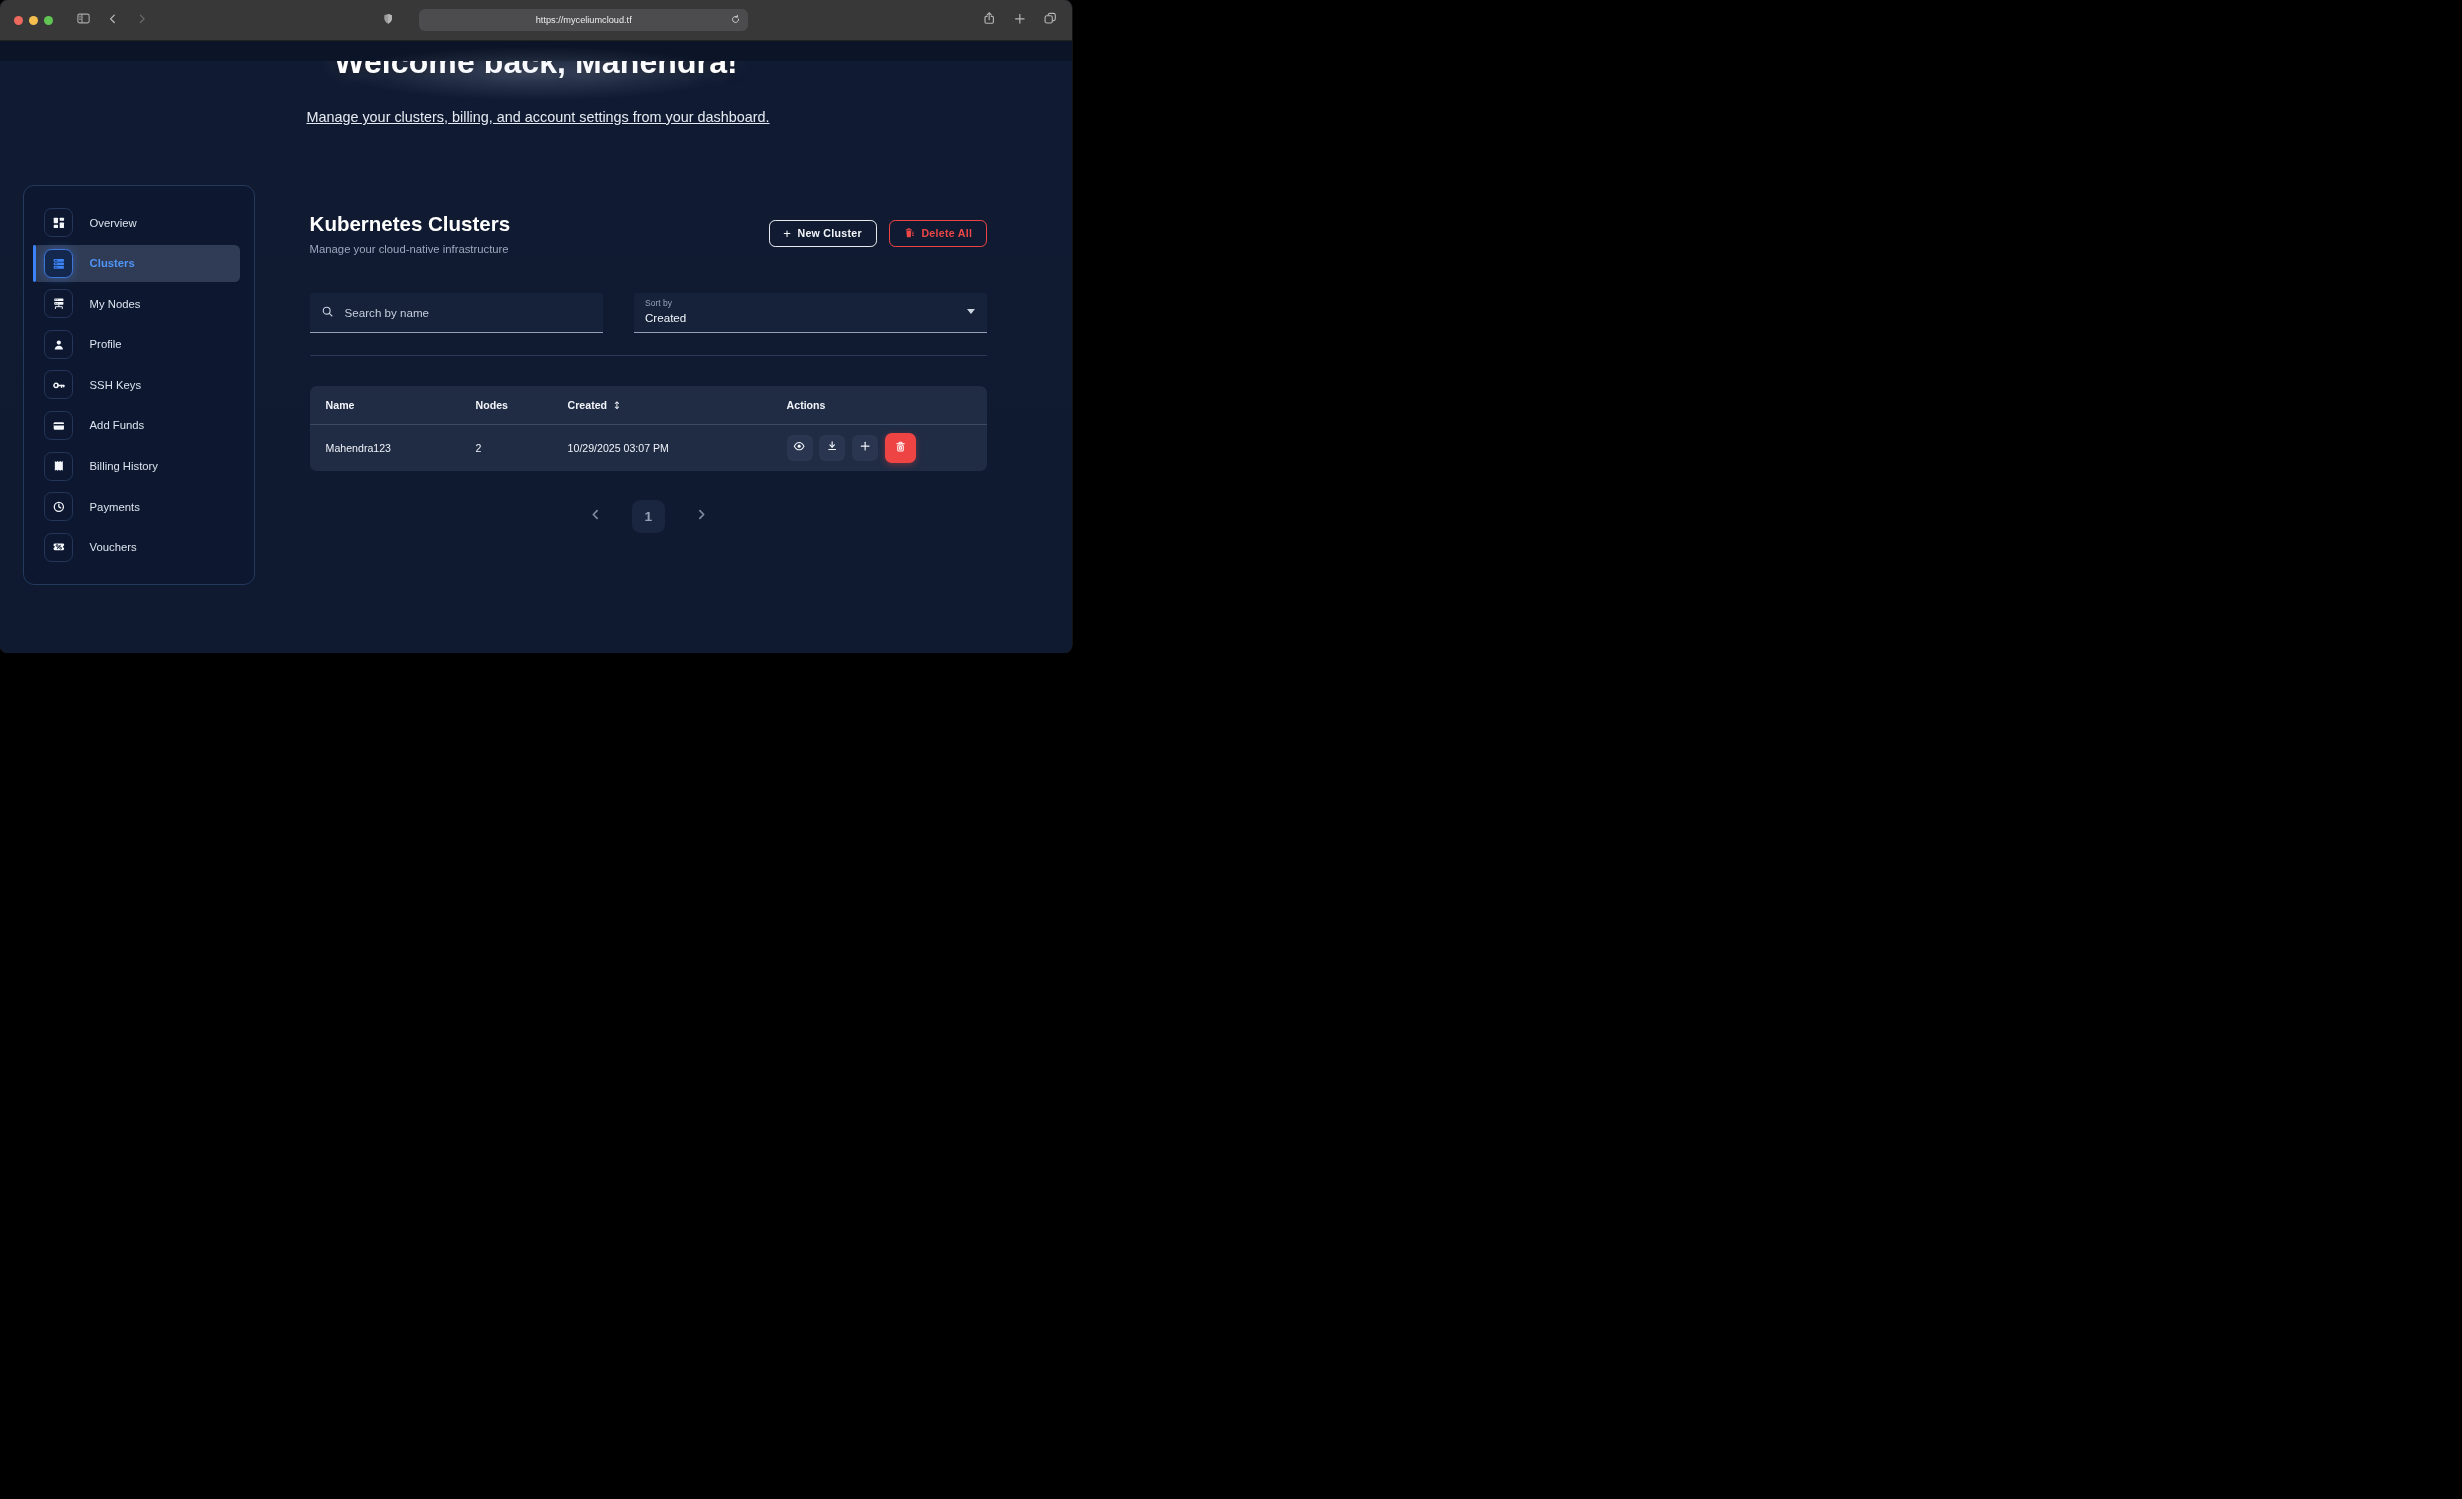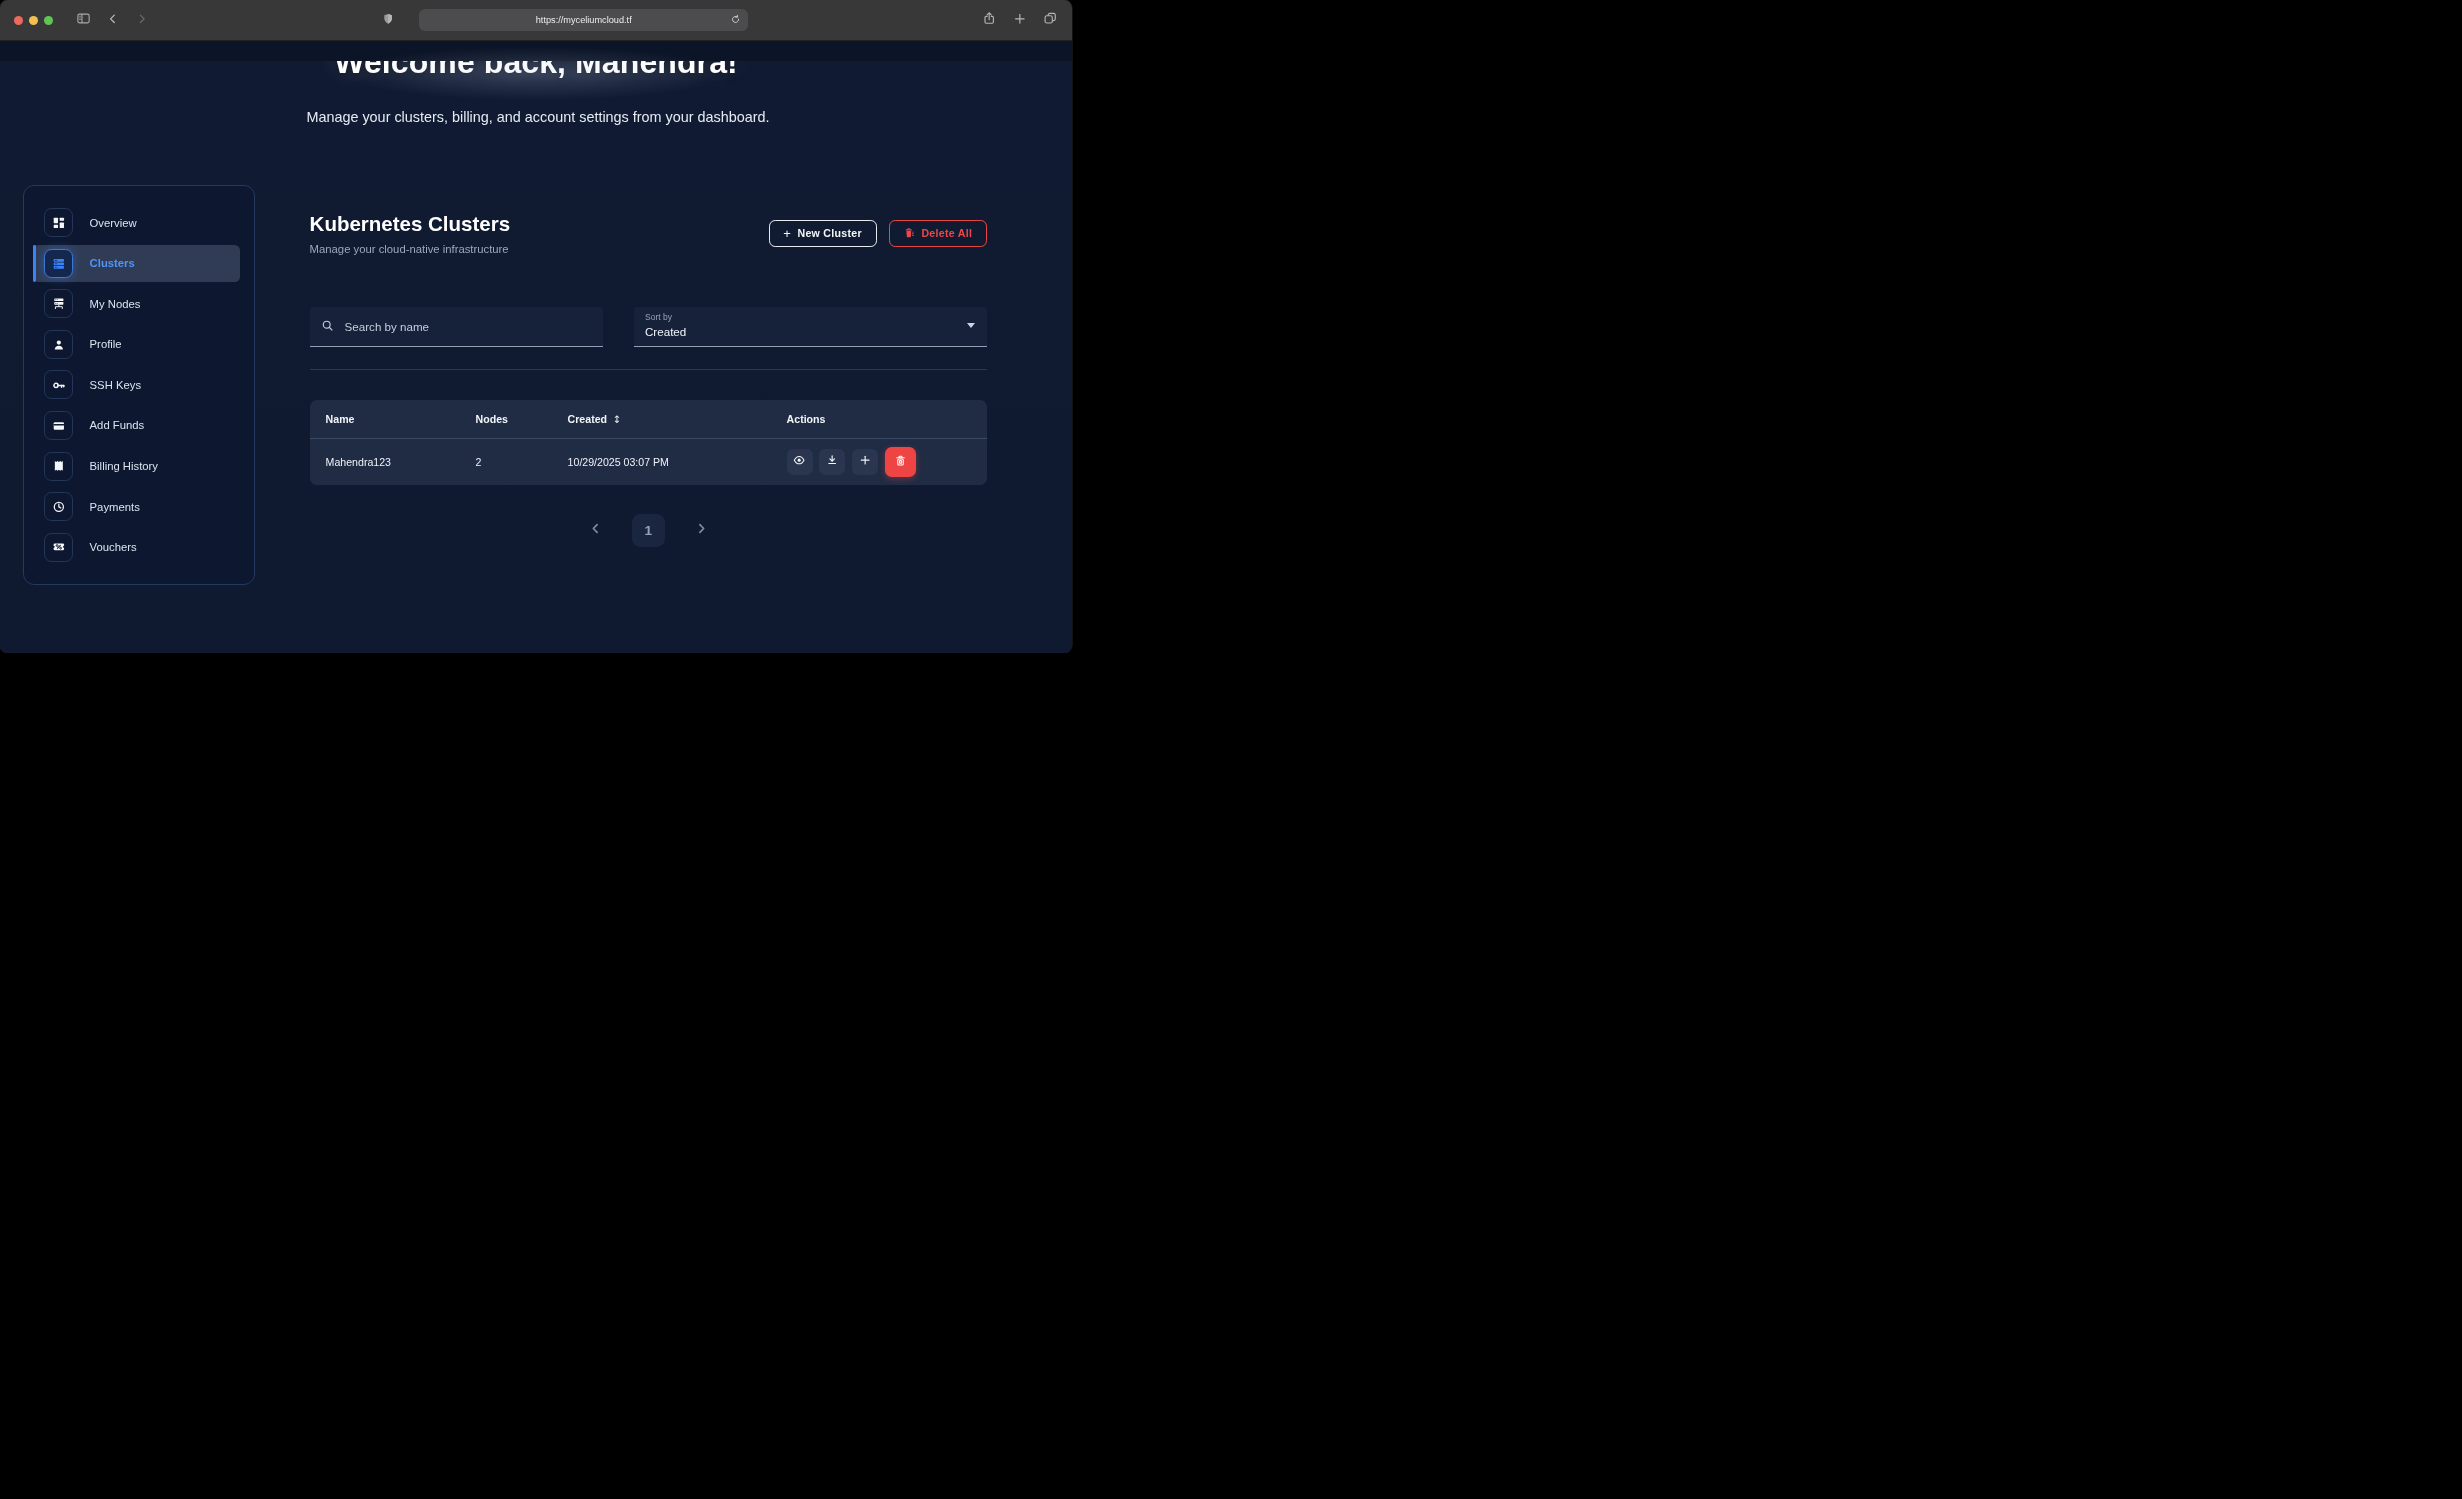--- a/index.html
+++ b/index.html
@@ -16,21 +16,21 @@
   .urlbar{position:relative;width:329px;height:22px;background:#4c4c4e;border-radius:6.2px;display:flex;align-items:center;justify-content:center;}
   .urlbar .url{color:#ededed;font-size:9.2px;}
   .urlbar .reload{position:absolute;right:6.2px;top:4.8px;}
   .chrome-right{display:flex;align-items:center;gap:16.4px;margin-right:15px;}
 
   
   .page{position:relative;height:613px;background:linear-gradient(180deg,#101b33 0%,#101a31 40%,#0f1930 100%);overflow:hidden;}
   .topband{position:absolute;top:0;left:0;right:0;height:20px;background:#0c1527;z-index:20;}
   .hero-glow{position:absolute;top:-5.5px;left:50%;transform:translateX(-50%);width:533px;height:75px;background:radial-gradient(closest-side,rgba(195,210,240,.20),rgba(195,210,240,0) 72%);z-index:30;pointer-events:none;}
   .hero-title{position:absolute;top:2.7px;left:0;right:0;margin:0;text-align:center;font-size:32px;font-weight:700;color:#ffffff;letter-spacing:0.1px;z-index:10;text-shadow:0 1.4px 8.2px rgba(0,0,0,.55),0 0 19px rgba(255,255,255,.22);}
-  .hero-sub{position:absolute;top:68px;left:4px;right:0;margin:0;text-align:center;font-size:14.4px;color:#e6ebf3;z-index:10;}
+  .hero-sub{position:absolute;top:68px;left:4px;right:0;margin:0;text-align:center;font-size:14.4px;color:#e6ebf3;z-index:10;text-decoration:underline;}
 
   .layout{position:absolute;top:144px;left:0;right:0;bottom:0;display:flex;gap:55px;padding:0 85px 0 22.6px;}
 
   
   .sidebar{flex:none;width:232px;height:400px;box-sizing:border-box;background:#0d1830;border:0.7px solid #233a5e;border-radius:11px;padding:18px 13.7px 18px 9.6px;display:flex;flex-direction:column;gap:2.7px;}
   .side-item{position:relative;display:flex;align-items:center;gap:16.4px;height:39px;border-radius:5.5px;padding-left:11px;cursor:pointer;}
   .tile{flex:none;width:27px;height:27px;border-radius:7.5px;border:0.7px solid #24375a;background:rgba(13,24,48,.6);display:flex;align-items:center;justify-content:center;color:#f3f6fa;}
   .side-label{font-size:11.3px;font-weight:500;color:#dce3ee;}
   .side-item.active{background:#303c55;}
   .side-item.active::before{content:"";position:absolute;left:0;top:0;bottom:0;width:2.4px;border-radius:1.4px;background:#3b82f6;}
@@ -40,21 +40,21 @@
   
   .main{flex:1;min-width:0;}
   .main-header{margin-top:27px;display:flex;justify-content:space-between;align-items:center;}
   .main-title{margin:0 0 6.8px 0;font-size:20.5px;font-weight:700;color:#ffffff;}
   .main-sub{margin:0;font-size:11.3px;color:#9aa8bd;}
   .header-buttons{display:flex;gap:12.3px;}
   .btn-outline{height:27px;box-sizing:border-box;padding:0 13.7px;border-radius:6.2px;border:1px solid #e8eaee;background:transparent;color:#f5f7fa;font-size:10.6px;font-weight:700;letter-spacing:0.3px;display:inline-flex;align-items:center;gap:6.2px;cursor:pointer;font-family:inherit;}
   .btn-outline .plus{font-size:13px;font-weight:500;line-height:1;}
   .btn-outline.danger{border-color:#ef4444;color:#ef4747;}
 
-  .controls{margin-top:52px;display:flex;gap:31px;height:40px;}
+  .controls{margin-top:38px;display:flex;gap:31px;height:40px;}
   .field{box-sizing:border-box;background:#16213a;border-bottom:1.4px solid #93a0b4;border-radius:2.1px 2.1px 0 0;}
   .search-field{flex:1;display:flex;align-items:center;gap:9px;padding:0 11px;color:#c6cfdd;}
   .search-field input{flex:1;background:transparent;border:0;outline:0;color:#e8eef7;font-size:11.6px;font-family:inherit;}
   .search-field input::placeholder{color:#c6cfdd;opacity:1;}
   .sort-field{width:353px;position:relative;padding:5.5px 11px 0;}
   .sort-label{font-size:8.5px;color:#95a3b8;}
   .sort-value{font-size:11.6px;color:#f2f6fb;margin-top:2.7px;}
   .sort-caret{position:absolute;right:12.3px;top:16.4px;width:0;height:0;border-left:4.4px solid transparent;border-right:4.4px solid transparent;border-top:5.5px solid #cdd5e1;}
 
   .content-divider{margin-top:22px;height:1.4px;background:#2c3a57;border-radius:0.7px;}

